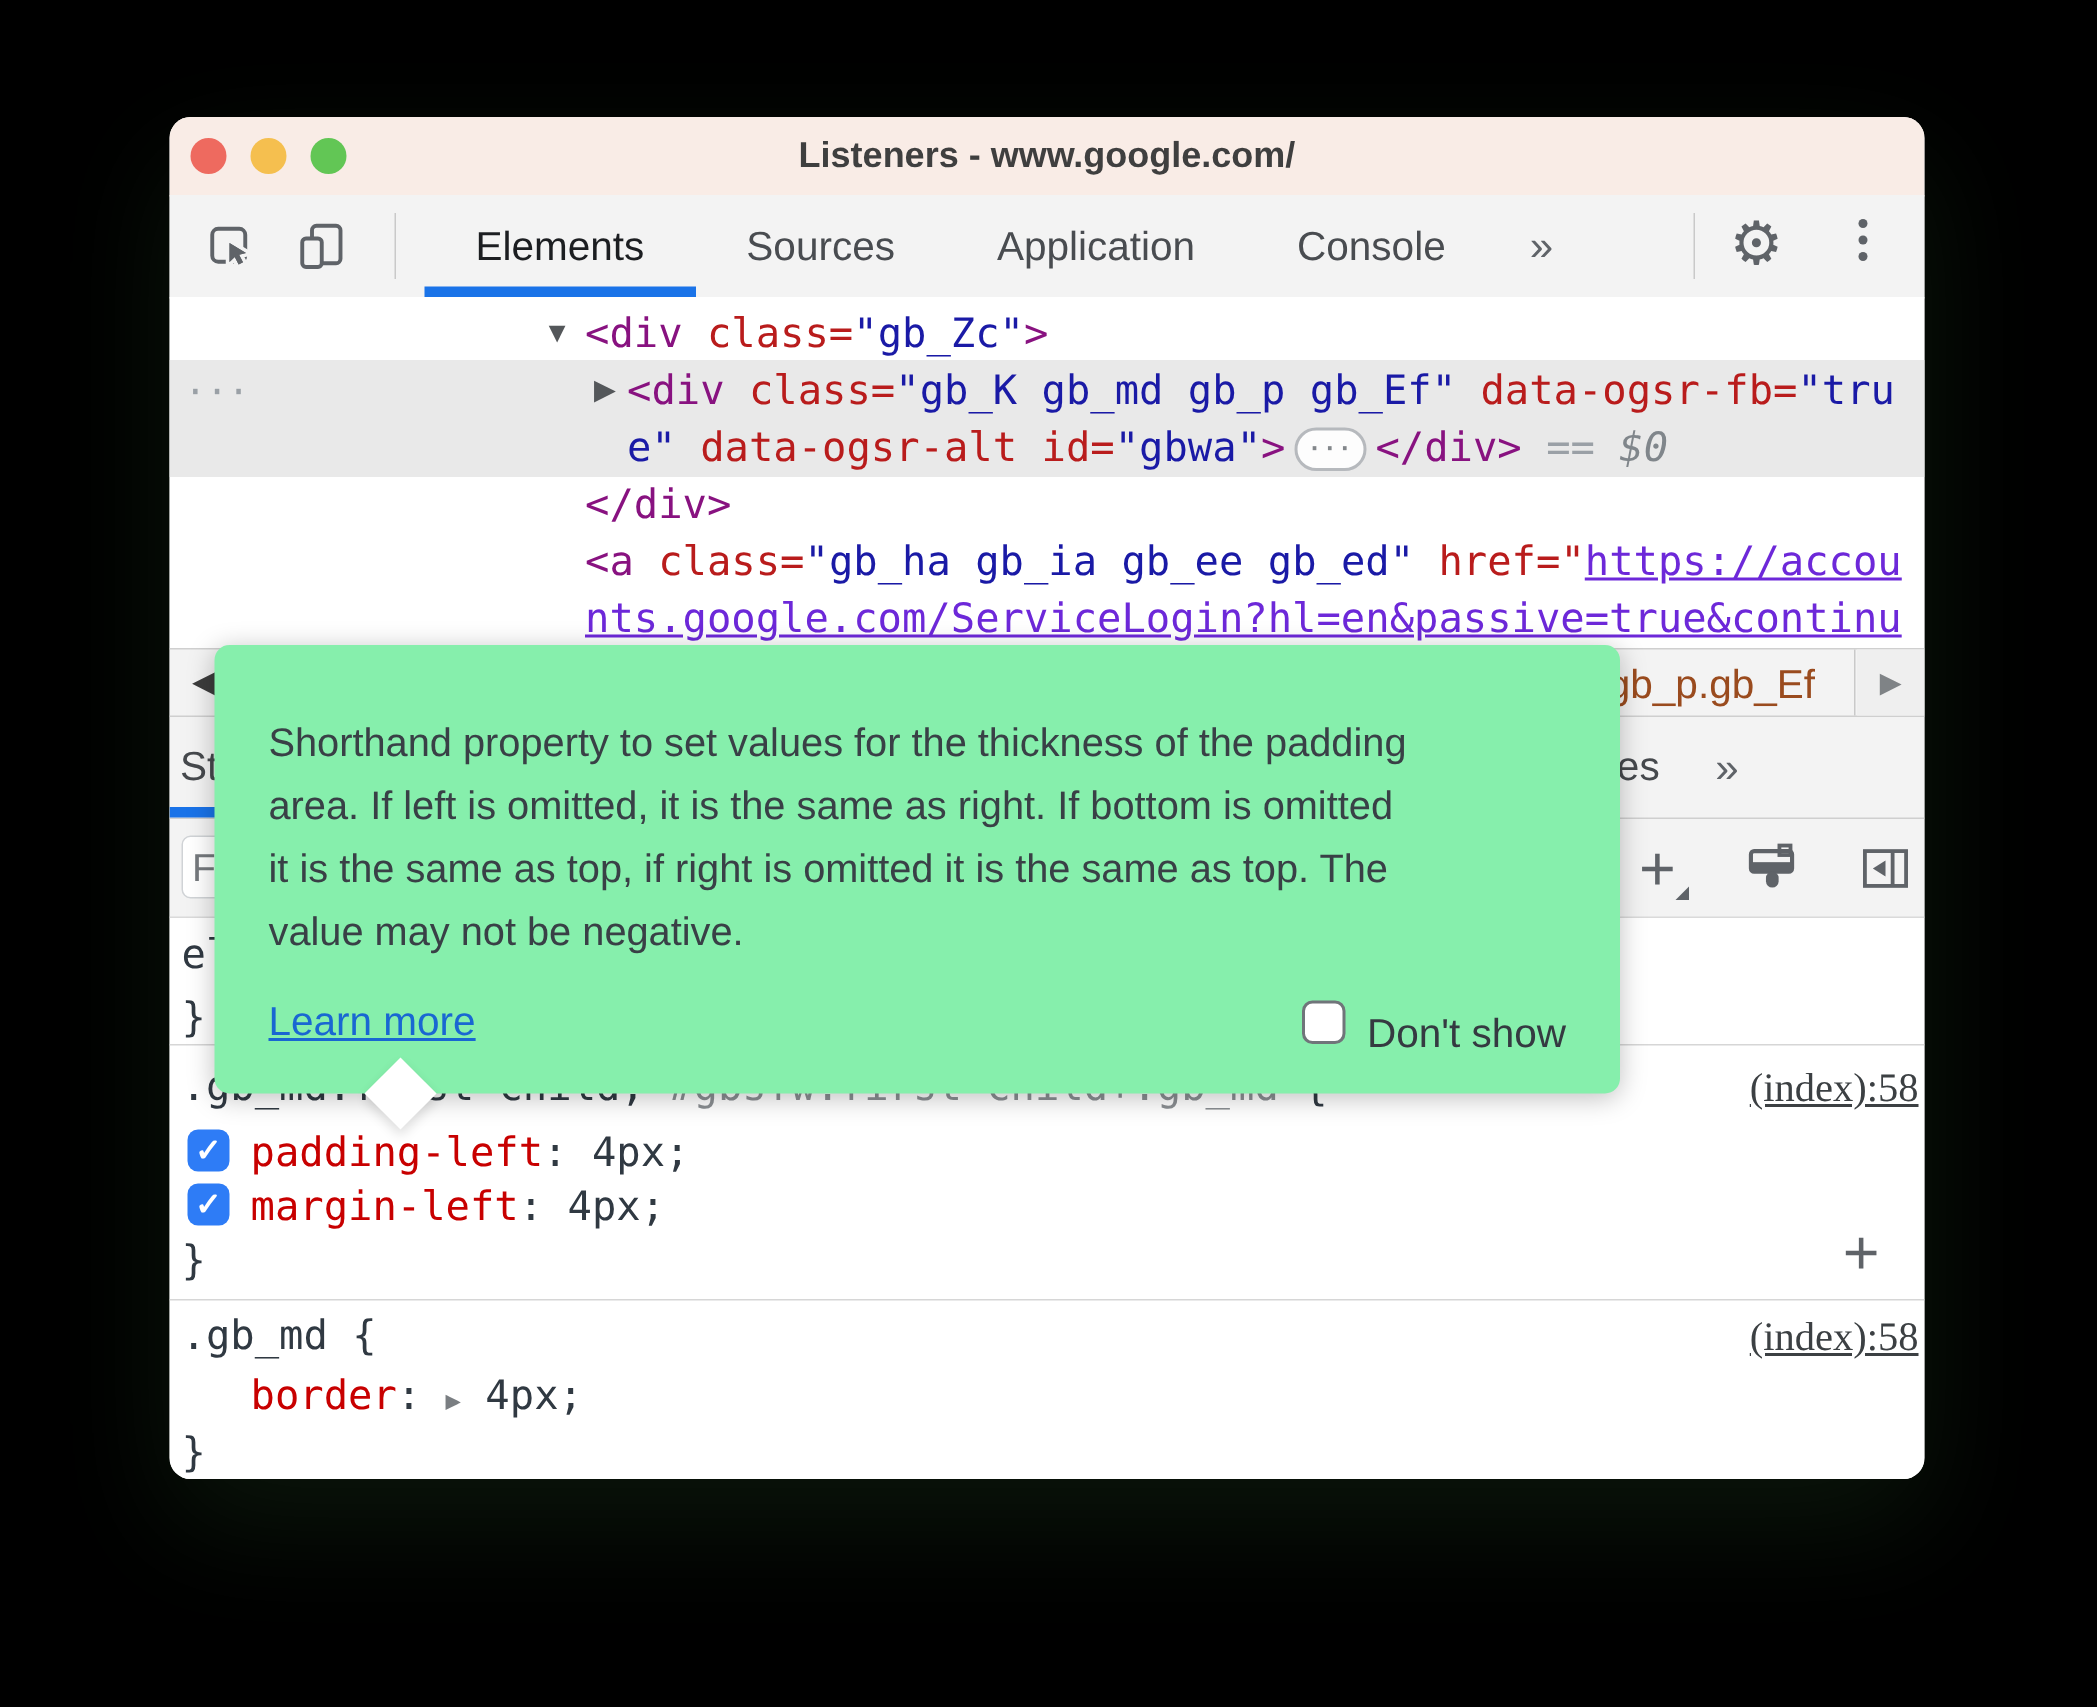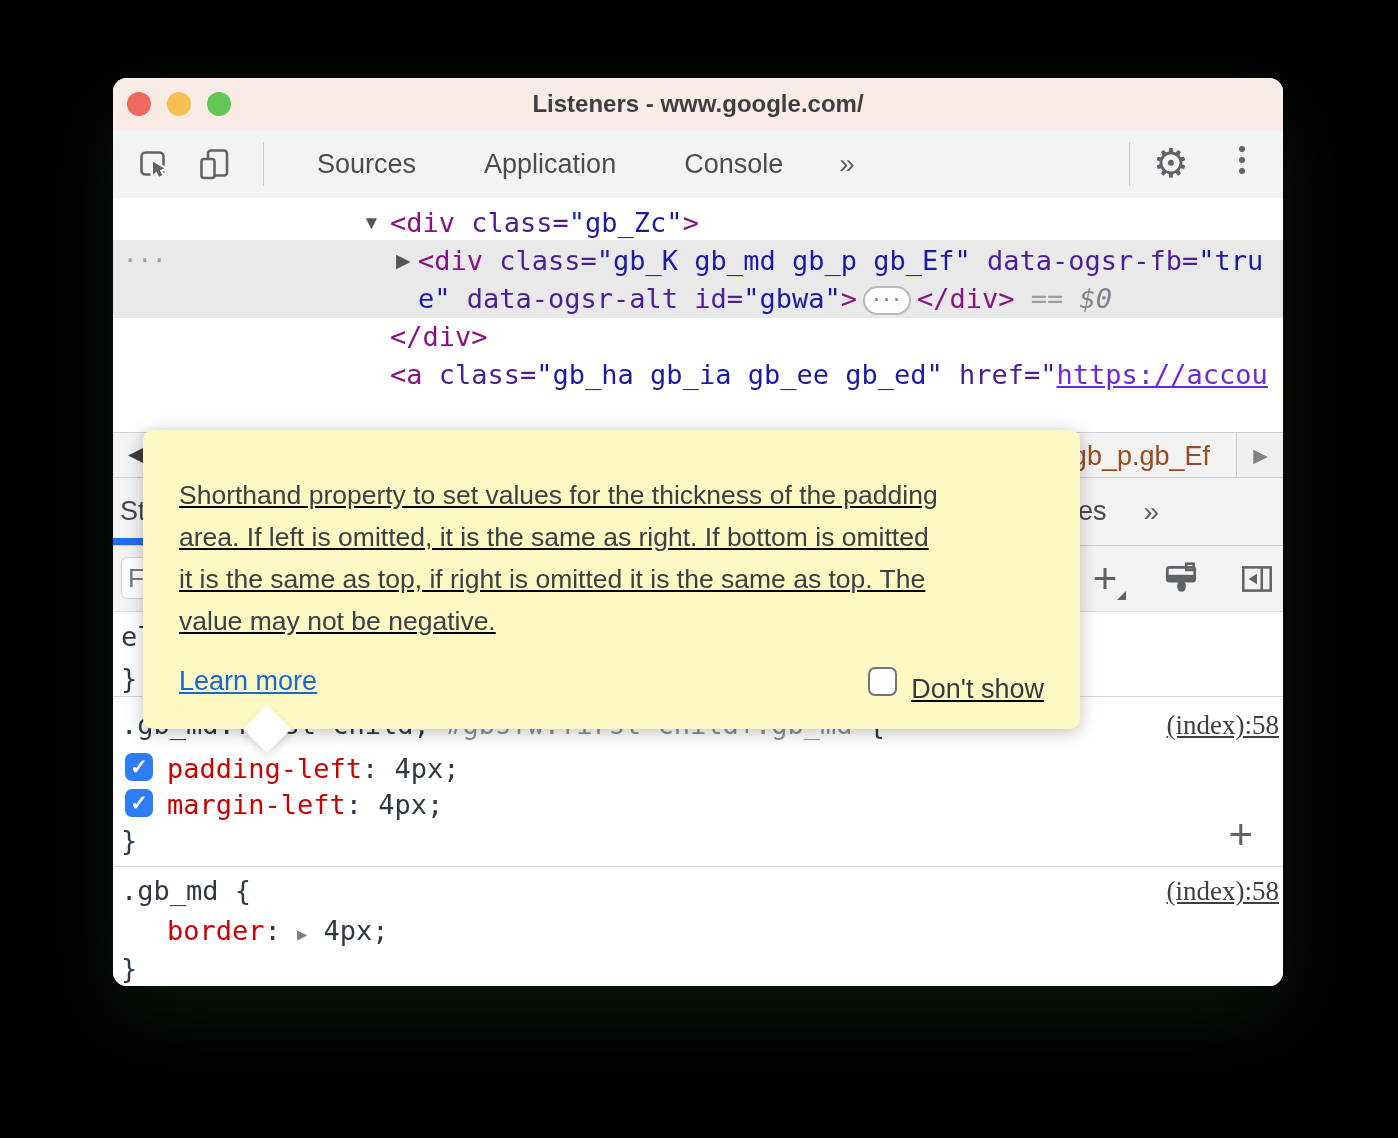--- a/index.html
+++ b/index.html
@@ -32,21 +32,21 @@
 
   
   .elements-pane{position:absolute;left:0;top:120px;right:0;height:234px;background:#fff;}
   .hlrow{position:absolute;left:0;right:0;top:42px;height:78px;background:#e9e9e9;}
   .crow{position:absolute;font-family:"DejaVu Sans Mono","Liberation Mono",monospace;
         font-size:27px;line-height:38px;white-space:pre;color:#303942;}
   .arrowglyph{position:absolute;font-size:19px;line-height:38px;color:#54575a;}
   .gutterdots{position:absolute;left:10px;top:44px;font-family:"DejaVu Sans Mono",monospace;
               font-size:24px;line-height:38px;color:#9aa0a6;}
   .tk-tag{color:#881280;}
-  .tk-attr{color:#4c1d95;text-align:center;}
+  .tk-attr{color:#b91c1c;text-align:center;}
   .tk-val{color:#1a1aa6;}
   .tk-link{color:#6d28d9;text-decoration:underline;}
   .tk-meta{color:#9aa0a6;}
   .tk-dollar{color:#80868b;font-style:italic;}
   .pill{display:inline-block;vertical-align:3px;width:44px;height:25px;border:2px solid #b6b9bd;
         border-radius:15px;background:#fdfdfd;color:#83878b;font-size:15px;font-weight:700;
         line-height:24px;text-align:center;letter-spacing:1px;margin:0 6px;}
 
   
   .crumb-bar{position:absolute;left:0;top:354px;right:0;height:46px;background:#f3f3f3;
@@ -87,23 +87,23 @@
   .sel-dim{color:#8b8f93;}
   .srcline{position:absolute;right:4px;font-family:Liberation Serif, serif;font-size:27px;
            line-height:38px;color:#3c4043;text-decoration:underline;white-space:pre;}
   .hline{position:absolute;left:0;right:0;height:1px;background:#d6d6d6;}
   .propcheck{position:absolute;left:12px;width:28px;height:28px;border-radius:7px;background:#2e7cf6;
              display:flex;align-items:center;justify-content:center;color:#fff;font-size:21px;font-weight:700;}
   .expand-sh{font-size:17px;color:#7a7e82;}
   .addrule{position:absolute;right:30px;font-size:42px;color:#5f6368;line-height:38px;}
 
   
-  .tooltip{position:absolute;left:30px;top:352px;width:937px;height:299px;background:#fef9c3;z-index:20;
+  .tooltip{position:absolute;left:30px;top:352px;width:937px;height:299px;background:#86efac;z-index:20;
            border-radius:10px;box-shadow:0 3px 18px rgba(0,0,0,.25);box-sizing:border-box;
-           padding:44px 36px 0 36px;text-decoration:underline;}
+           padding:44px 36px 0 36px;}
   .tip-line{font-size:26.5px;line-height:42px;color:#394046;white-space:nowrap;}
   .tip-footer{display:flex;align-items:center;justify-content:space-between;margin-top:16px;}
   .learn-more{font-size:27px;color:#1967d2;text-decoration:underline;}
   .dont-show{display:flex;align-items:center;gap:14px;}
   .tip-check{width:25px;height:25px;border:2px solid #70757a;border-radius:7px;background:#fff;}
   .dont-label{font-size:27px;color:#353a41;margin-top:16px;}
   .tip-caret{position:absolute;left:137px;top:634px;width:34px;height:34px;background:#fff;z-index:21;
              transform:rotate(45deg);box-shadow:3px 3px 8px rgba(0,0,0,.13);}
 </style>
 </head>
@@ -130,20 +130,21 @@
         </svg>
       </div>
       <div class="tbtn" style="left:82px">
         <svg width="40" height="40" viewBox="0 0 40 40">
           <rect x="13" y="6.5" width="19" height="25" rx="3" fill="none" stroke="#5f6368" stroke-width="2.6"></rect>
           <rect x="6.5" y="15" width="13" height="19" rx="2.5" fill="#f3f3f3" stroke="#5f6368" stroke-width="2.6"></rect>
         </svg>
       </div>
       <div class="vsep" style="left:150px"></div>
       <div class="main-tabs">
+        <div class="mtab active">Elements</div>
         <div class="mtab">Sources</div>
         <div class="mtab">Application</div>
         <div class="mtab">Console</div>
         <div class="mtab-more">»</div>
       </div>
       <div class="vsep" style="left:1016px"></div>
       <div class="gear">⚙</div>
       <div class="dots3">
           <i></i>
           <i></i>
@@ -160,20 +161,21 @@
 
       <span class="arrowglyph" style="left:283px;top:44px">▶</span>
       <div class="crow" style="left:305px;top:44px"><span class="tk-tag">&lt;div </span><span class="tk-attr">class=</span><span class="tk-val">"gb_K gb_md gb_p gb_Ef"</span><span class="tk-attr"> data-ogsr-fb=</span><span class="tk-val">"tru</span></div>
 
       <div class="crow" style="left:305px;top:82px"><span class="tk-val">e"</span><span class="tk-attr"> data-ogsr-alt </span><span class="tk-attr">id=</span><span class="tk-val">"gbwa"</span><span class="tk-tag">&gt;</span><span class="pill">···</span><span class="tk-tag">&lt;/div&gt;</span><span class="tk-meta"> == </span><span class="tk-dollar">$0</span></div>
 
       <div class="crow" style="left:277px;top:120px"><span class="tk-tag">&lt;/div&gt;</span></div>
 
       <div class="crow" style="left:277px;top:158px"><span class="tk-tag">&lt;a </span><span class="tk-attr">class=</span><span class="tk-val">"gb_ha gb_ia gb_ee gb_ed"</span><span class="tk-attr"> href="</span><span class="tk-link">https://accou</span></div>
 
+      <div class="crow" style="left:277px;top:196px"><span class="tk-link">nts.google.com/ServiceLogin?hl=en&amp;passive=true&amp;continu</span></div>
     </div>
 
     <div class="crumb-bar">
       <span class="crumb-back">◀</span>
       <div class="crumb-clip">
         <span class="crumb-text">div.gb_K.gb_md.gb_p.gb_Ef</span>
       </div>
       <div class="crumb-sep"></div>
       <div class="crumb-fwd-strip">
         <span class="crumb-fwd">▶</span>

